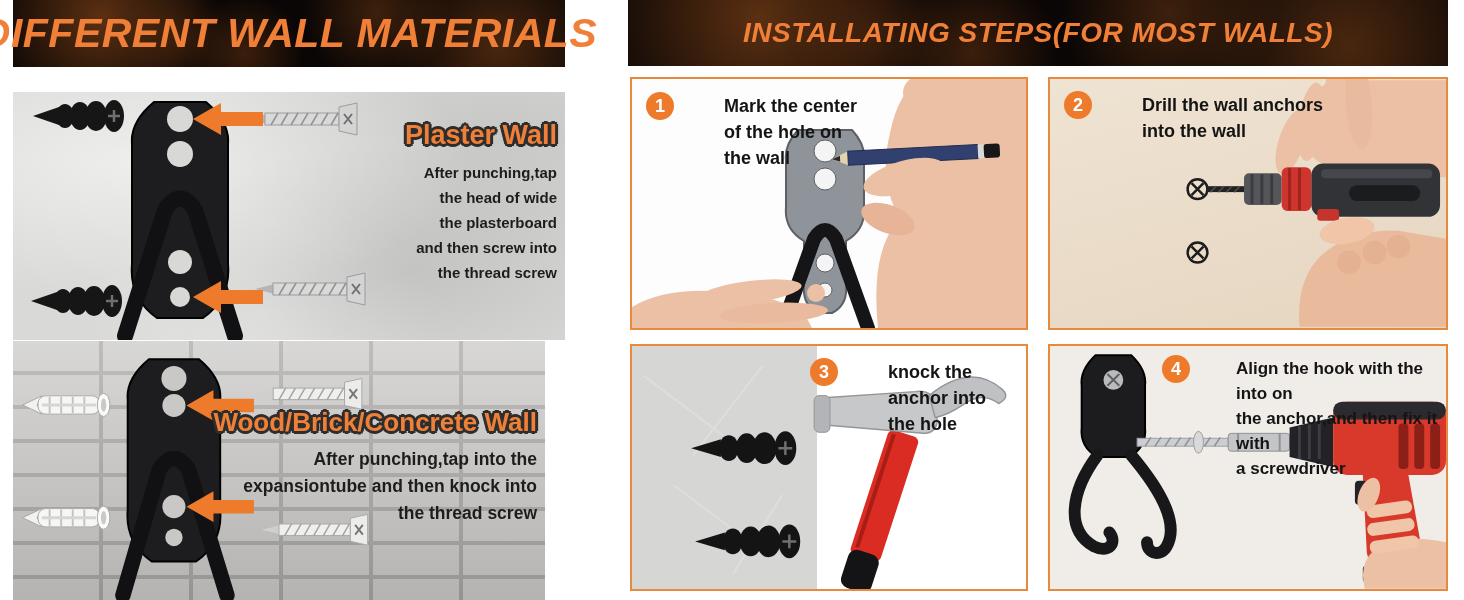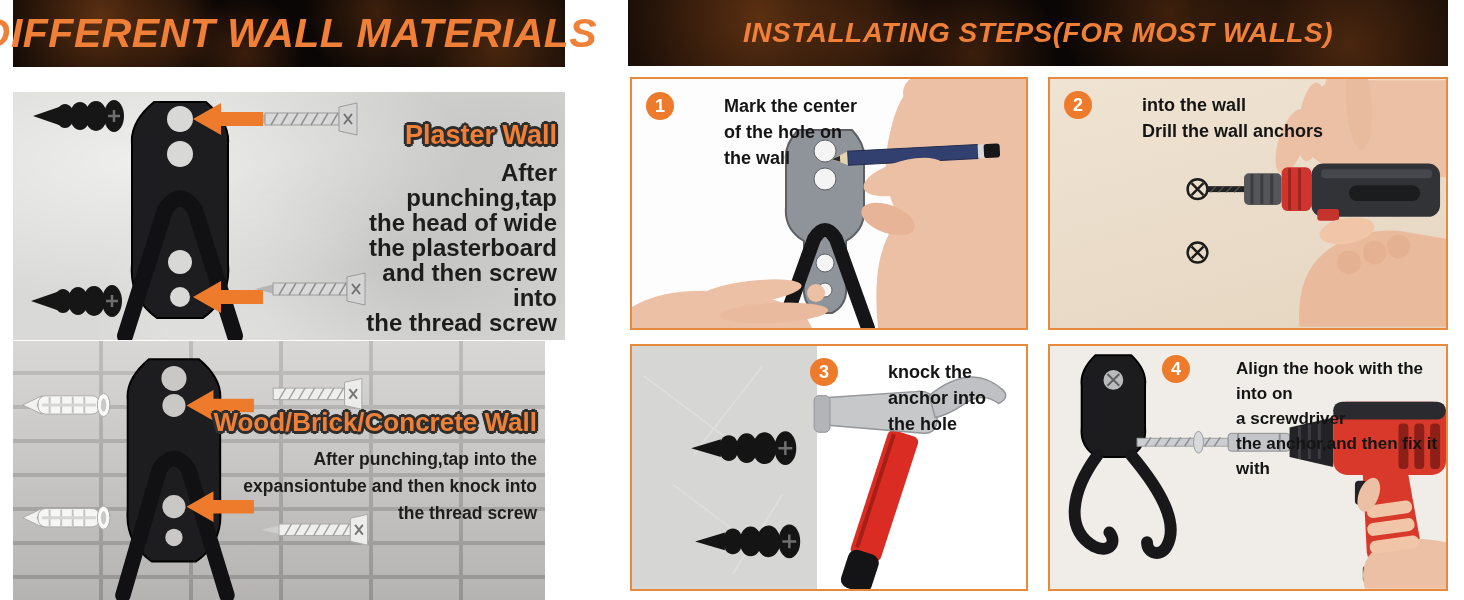--- a/index.html
+++ b/index.html
@@ -48,21 +48,21 @@
   .wtext{position:absolute;text-align:right;z-index:3;}
   #panel-plaster .wtext{top:28px;right:8px;width:200px;}
   #panel-brick   .wtext{top:66px;right:8px;width:345px;}
   .wtitle{
     margin:0 0 9px 0;font-weight:bold;color:#f08038;font-size:27px;
     text-shadow:-2px -2px 0 #2e2e2e,2px -2px 0 #2e2e2e,-2px 2px 0 #2e2e2e,
                  2px 2px 0 #2e2e2e,0 3px 0 #2e2e2e,0 -3px 0 #2e2e2e,
                  3px 0 0 #2e2e2e,-3px 0 0 #2e2e2e;
   }
   #panel-brick .wtitle{font-size:26px;margin-bottom:8px;}
-  .wlines{font-size:24px;line-height:25px;font-weight:bold;color:#1d1d1d;}
+  .wlines{font-size:15px;line-height:25px;font-weight:bold;color:#1d1d1d;}
   #panel-brick .wlines{font-size:17.5px;line-height:27px;}
 
   
   .step{position:absolute;border:2px solid #e78a3e;box-sizing:border-box;overflow:hidden;}
   #step1{left:630px;top:77px;width:398px;height:253px;background:#fdfdfd;}
   #step2{left:1048px;top:77px;width:400px;height:253px;
          background:linear-gradient(165deg,#efe3d3,#e5d6c0);}
   #step3{left:630px;top:344px;width:398px;height:247px;
          background:linear-gradient(90deg,#d6d6d4 0,#d6d6d4 47%,#ffffff 47%);}
   #step4{left:1048px;top:344px;width:400px;height:247px;background:#f0ede8;}
@@ -290,22 +290,22 @@
       <g>
         <path d="M400 249 L252 249 Q248 196 280 172 Q310 150 352 152 L400 160 Z" fill="#eaba9c"></path>
         <ellipse cx="300" cy="152" rx="28" ry="13" fill="#f0c5a8" transform="rotate(-10 300 152)"></ellipse>
         <circle cx="302" cy="184" r="12" fill="#e5b193"></circle>
         <circle cx="328" cy="174" r="12" fill="#e5b193"></circle>
         <circle cx="352" cy="168" r="12" fill="#e5b193"></circle>
       </g>
     </svg>
     <div class="badge">2</div>
     <div class="caption">
+      <div>Drill the wall anchors</div>
       <div>into the wall</div>
-      <div>Drill the wall anchors</div>
     </div>
   </div>
 
   <div class="step" id="step3">
     <svg class="scene" viewBox="0 0 394 245">
 
       <g stroke="#e0e0de" stroke-width="2" opacity="0.8">
         <path d="M10 30 L90 90 M40 140 L120 200 M130 20 L60 110 M150 150 L100 230" fill="none"></path>
       </g>
 
@@ -383,18 +383,18 @@
           <rect x="322" y="158" width="46" height="13" rx="6"></rect>
           <rect x="320" y="176" width="48" height="13" rx="6"></rect>
           <rect x="320" y="194" width="50" height="13" rx="6"></rect>
         </g>
         <ellipse cx="322" cy="150" rx="10" ry="18" fill="#ecc0a4" transform="rotate(22 322 150)"></ellipse>
       </g>
     </svg>
     <div class="badge">4</div>
     <div class="caption">
       <div>Align the hook with the into on</div>
+      <div>the anchor,and then fix it with</div>
       <div>a screwdriver</div>
-      <div>the anchor,and then fix it with</div>
     </div>
   </div>
 
 </div>
 
 </body></html>

